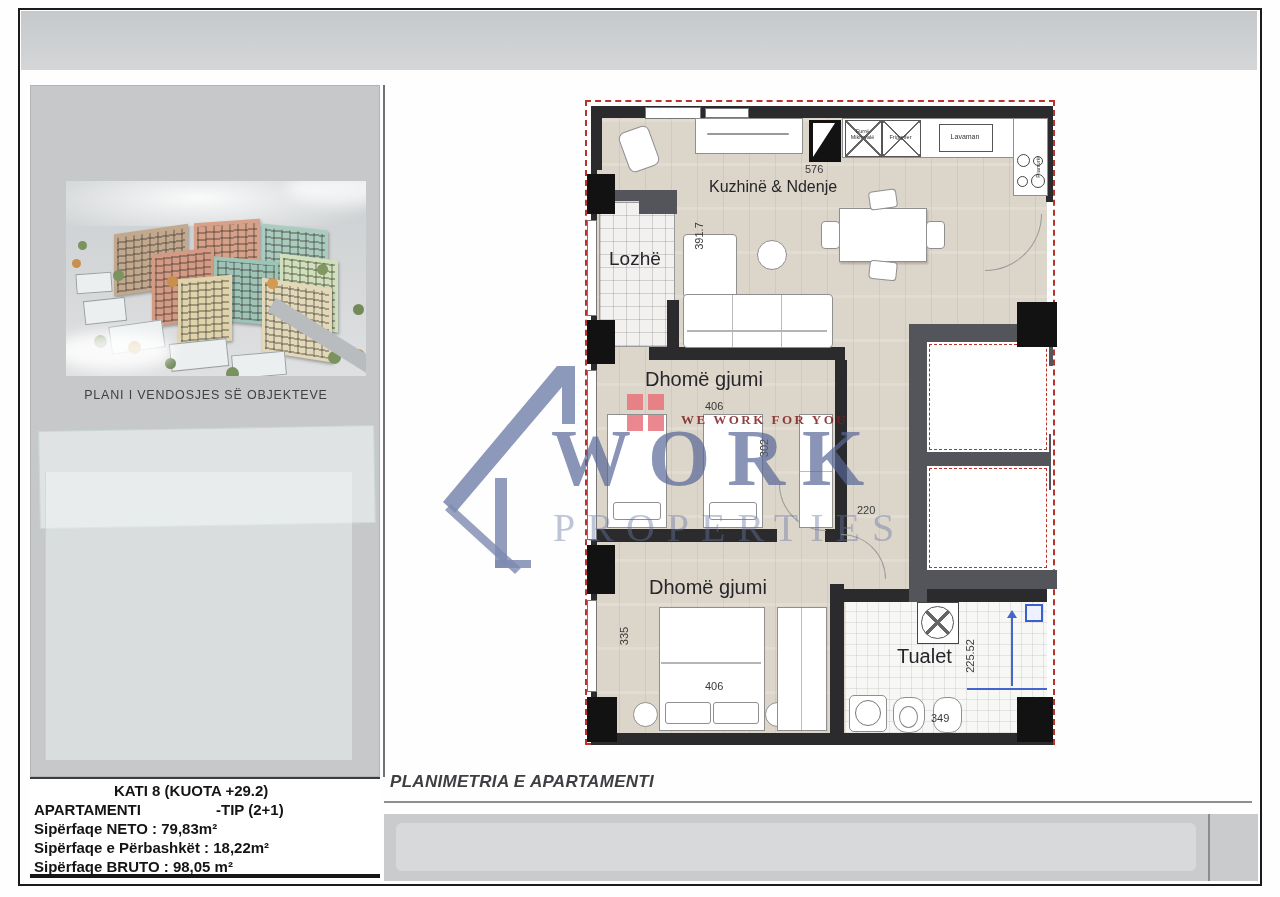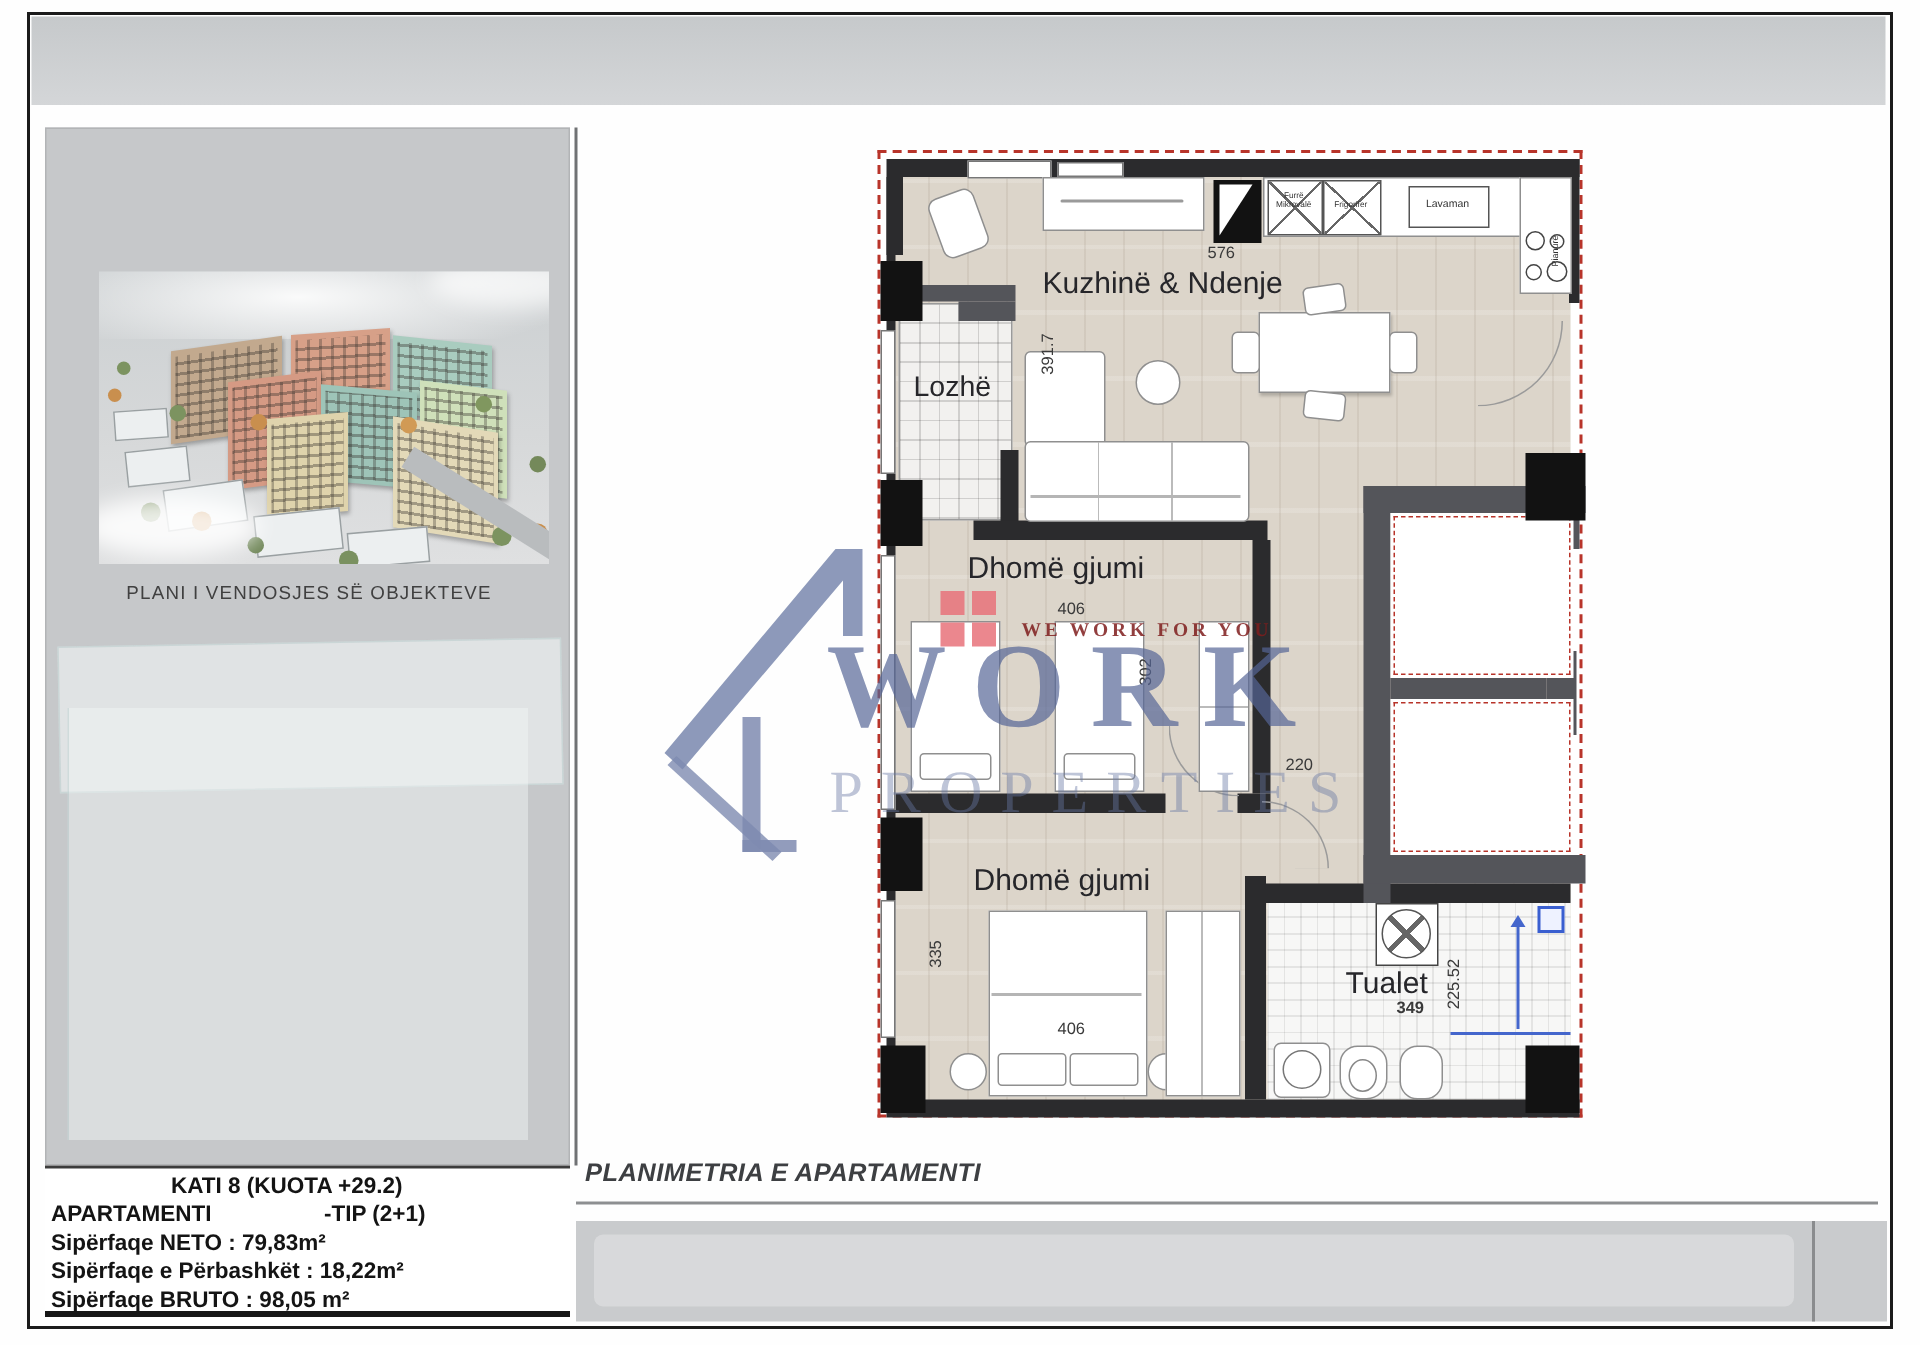--- a/index.html
+++ b/index.html
@@ -220,38 +220,38 @@
     <div class="furn" style="left:262px;top:593px;width:36px;height:35px;border-radius:5px;"></div>
     <div class="a circ" style="left:268px;top:598px;width:24px;height:24px;border:1.5px solid #777;"></div>
     <div class="furn" style="left:306px;top:595px;width:30px;height:34px;border-radius:12px 12px 14px 14px;"></div>
     <div class="a circ" style="left:312px;top:604px;width:17px;height:20px;border:1.5px solid #888;"></div>
     <div class="furn" style="left:346px;top:595px;width:27px;height:34px;border-radius:12px;"></div>
     <div class="a" style="left:438px;top:502px;width:14px;height:14px;border:2px solid #3a5fd0;background:#eef2ff;"></div>
     <div class="a" style="left:424px;top:512px;width:2px;height:72px;background:#4466cc;"></div>
     <div class="a" style="left:420px;top:508px;width:0;height:0;border-left:5px solid transparent;border-right:5px solid transparent;border-bottom:8px solid #4466cc;"></div>
     <div class="a" style="left:380px;top:586px;width:80px;height:2px;background:#4466cc;"></div>
 
-    <div class="roomlbl" style="left:108px;top:76px;font-size:20px;">Kuzhinë &amp; Ndenje</div>
+    <div class="roomlbl" style="left:122px;top:76px;font-size:16px;">Kuzhinë &amp; Ndenje</div>
     <div class="dim" style="left:218px;top:61px;">576</div>
     <div class="dim rot" style="left:98px;top:128px;">391.7</div>
 
     <div class="roomlbl" style="left:22px;top:146px;">Lozhë</div>
 
     <div class="roomlbl" style="left:58px;top:266px;font-size:20px;">Dhomë gjumi</div>
     <div class="dim" style="left:118px;top:298px;">406</div>
     <div class="dim rot" style="left:168px;top:340px;">302</div>
 
     <div class="dim" style="left:270px;top:402px;">220</div>
 
     <div class="roomlbl" style="left:62px;top:474px;font-size:20px;">Dhomë gjumi</div>
     <div class="dim rot" style="left:28px;top:528px;">335</div>
     <div class="dim" style="left:118px;top:578px;">406</div>
 
     <div class="roomlbl" style="left:310px;top:543px;font-size:20px;">Tualet</div>
-    <div class="dim" style="left:344px;top:564px;font-weight:bold;">349</div>
+    <div class="dim" style="left:344px;top:610px;">349</div>
     <div class="dim rot" style="left:366px;top:548px;">225.52</div>
   </div>
 
   <div class="a" style="left:435px;top:360px;width:430px;height:220px;opacity:.85;pointer-events:none;">
     <svg width="430" height="220" viewBox="0 0 430 220" style="position:absolute;left:0;top:0;">
       <path d="M 8 142 L 122 6 L 140 6 L 140 64 L 127 64 L 127 27 L 20 153 Z" fill="#6877a3" fill-opacity="0.88"></path>
       <path d="M 10 150 L 80 214 L 86 208 L 16 144 Z" fill="#6877a3" fill-opacity="0.8"></path>
       <rect x="60" y="118" width="12" height="90" fill="#6877a3" fill-opacity="0.85"></rect>
       <rect x="60" y="200" width="36" height="8" fill="#6877a3" fill-opacity="0.85"></rect>
     </svg>

